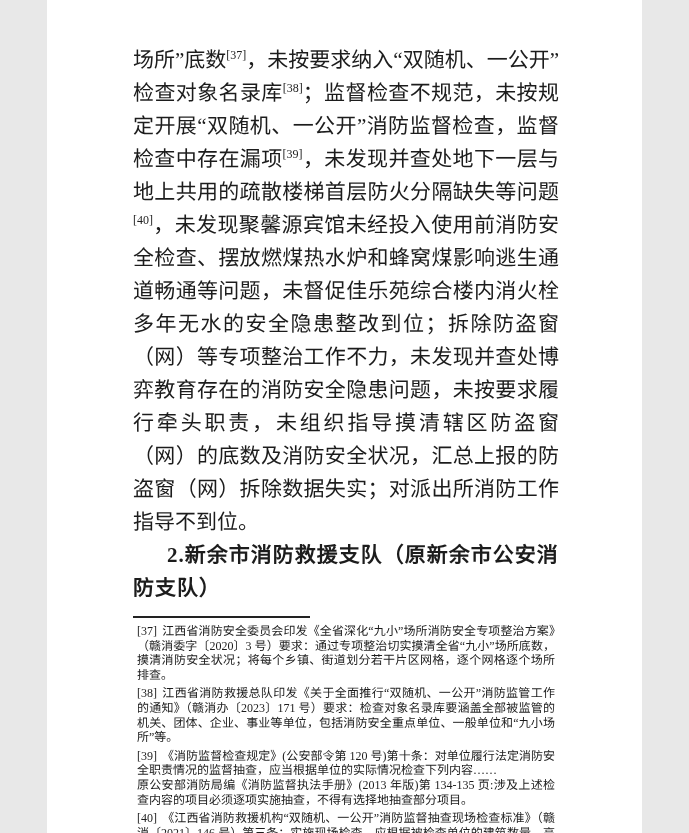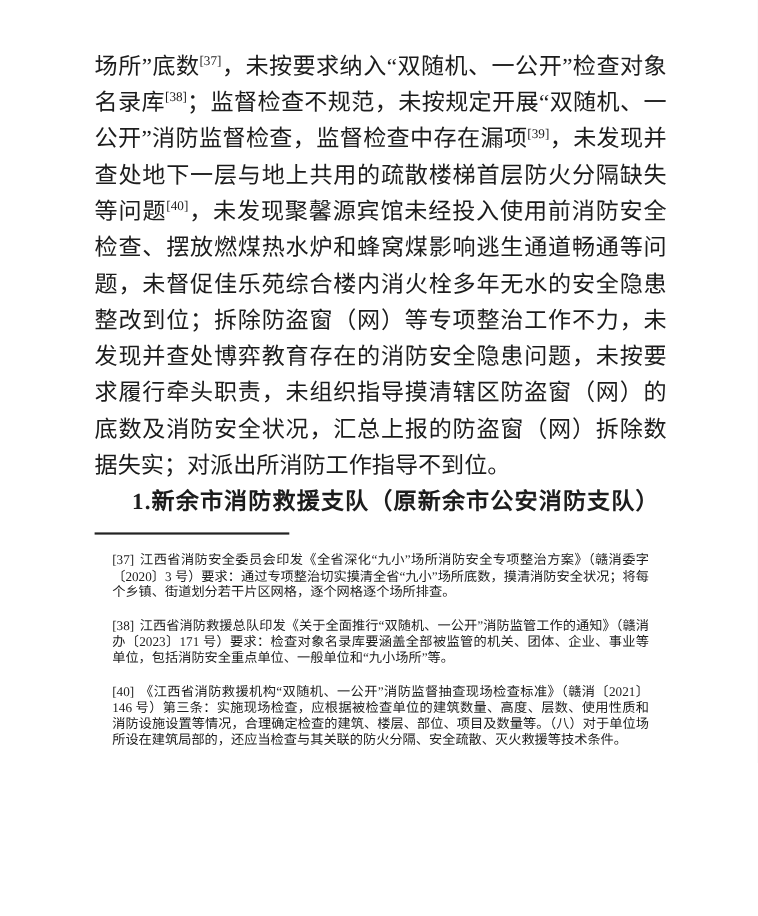--- a/index.html
+++ b/index.html
@@ -2,21 +2,21 @@
 <html lang="zh-CN"><head>
 <meta charset="utf-8">
 <style>
   html, body {
     margin: 0;
     padding: 0;
     background: #e8e8e8;
   }
   .page {
     position: relative;
-    width: 689px;
+    width: 595px;
     height: 833px;
     margin: 0 auto;
     background: #ffffff;
     box-sizing: border-box;
     padding: 44px 83px 0 86px;
     overflow: hidden;
     font-family: "Liberation Serif", "DejaVu Serif", serif;
     color: #1c1c1c;
   }
   .body-text {
@@ -51,43 +51,46 @@
     border: none;
     border-top: 2px solid #222222;
     margin: 11px 0 6px 0;
   }
   .footnotes {
     font-size: 12px;
     line-height: 14.6px;
     text-align: justify;
     color: #1c1c1c;
   }
-  .footnote { margin: 16px; }
+  .footnote { margin: 4px; }
   .fn-marker { margin-right: 5px; }
 </style>
 </head>
 <body>
 
 <div class="page">
 
   <div class="body-text">
 
     <p><span>场所”底数</span><sup class="fn-ref">[37]</sup><span>，未按要求纳入“双随机、一公开”检查对象名录库</span><sup class="fn-ref">[38]</sup><span>；监督检查不规范，未按规定开展“双随机、一公开”消防监督检查，监督检查中存在漏项</span><sup class="fn-ref">[39]</sup><span>，未发现并查处地下一层与地上共用的疏散楼梯首层防火分隔缺失等问题</span><sup class="fn-ref">[40]</sup><span>，未发现聚馨源宾馆未经投入使用前消防安全检查、摆放燃煤热水炉和蜂窝煤影响逃生通道畅通等问题，未督促佳乐苑综合楼内消火栓多年无水的安全隐患整改到位；拆除防盗窗（网）等专项整治工作不力，未发现并查处博弈教育存在的消防安全隐患问题，未按要求履行牵头职责，未组织指导摸清辖区防盗窗（网）的底数及消防安全状况，汇总上报的防盗窗（网）拆除数据失实；对派出所消防工作指导不到位。</span></p>
 
-    <h3 class="section-heading">1.新余市消防救援支队（原新余市公安消防支队）</h3>
+    <h3 class="section-heading">2.新余市消防救援支队（原新余市公安消防支队）</h3>
 
 
   </div>
 
   <hr class="footnote-sep">
 
   <div class="footnotes">
 
     <div class="footnote"><span class="fn-marker">[37]</span><span>江西省消防安全委员会印发《全省深化“九小”场所消防安全专项整治方案》（赣消委字〔2020〕3 号）要求：通过专项整治切实摸清全省“九小”场所底数，摸清消防安全状况；将每个乡镇、街道划分若干片区网格，逐个网格逐个场所排查。</span></div>
 
     <div class="footnote"><span class="fn-marker">[38]</span><span>江西省消防救援总队印发《关于全面推行“双随机、一公开”消防监管工作的通知》（赣消办〔2023〕171 号）要求：检查对象名录库要涵盖全部被监管的机关、团体、企业、事业等单位，包括消防安全重点单位、一般单位和“九小场所”等。</span></div>
 
+    <div class="footnote"><span class="fn-marker">[39]</span><span>《消防监督检查规定》(公安部令第 120 号)第十条：对单位履行法定消防安全职责情况的监督抽查，应当根据单位的实际情况检查下列内容……</span>
+      <div>原公安部消防局编《消防监督执法手册》(2013 年版)第 134-135 页:涉及上述检查内容的项目必须逐项实施抽查，不得有选择地抽查部分项目。</div>
+    </div>
 
     <div class="footnote"><span class="fn-marker">[40]</span><span>《江西省消防救援机构“双随机、一公开”消防监督抽查现场检查标准》（赣消〔2021〕146 号）第三条：实施现场检查，应根据被检查单位的建筑数量、高度、层数、使用性质和消防设施设置等情况，合理确定检查的建筑、楼层、部位、项目及数量等。（八）对于单位场所设在建筑局部的，还应当检查与其关联的防火分隔、安全疏散、灭火救援等技术条件。</span></div>
 
   </div>
 
 </div>
 
 </body></html>

